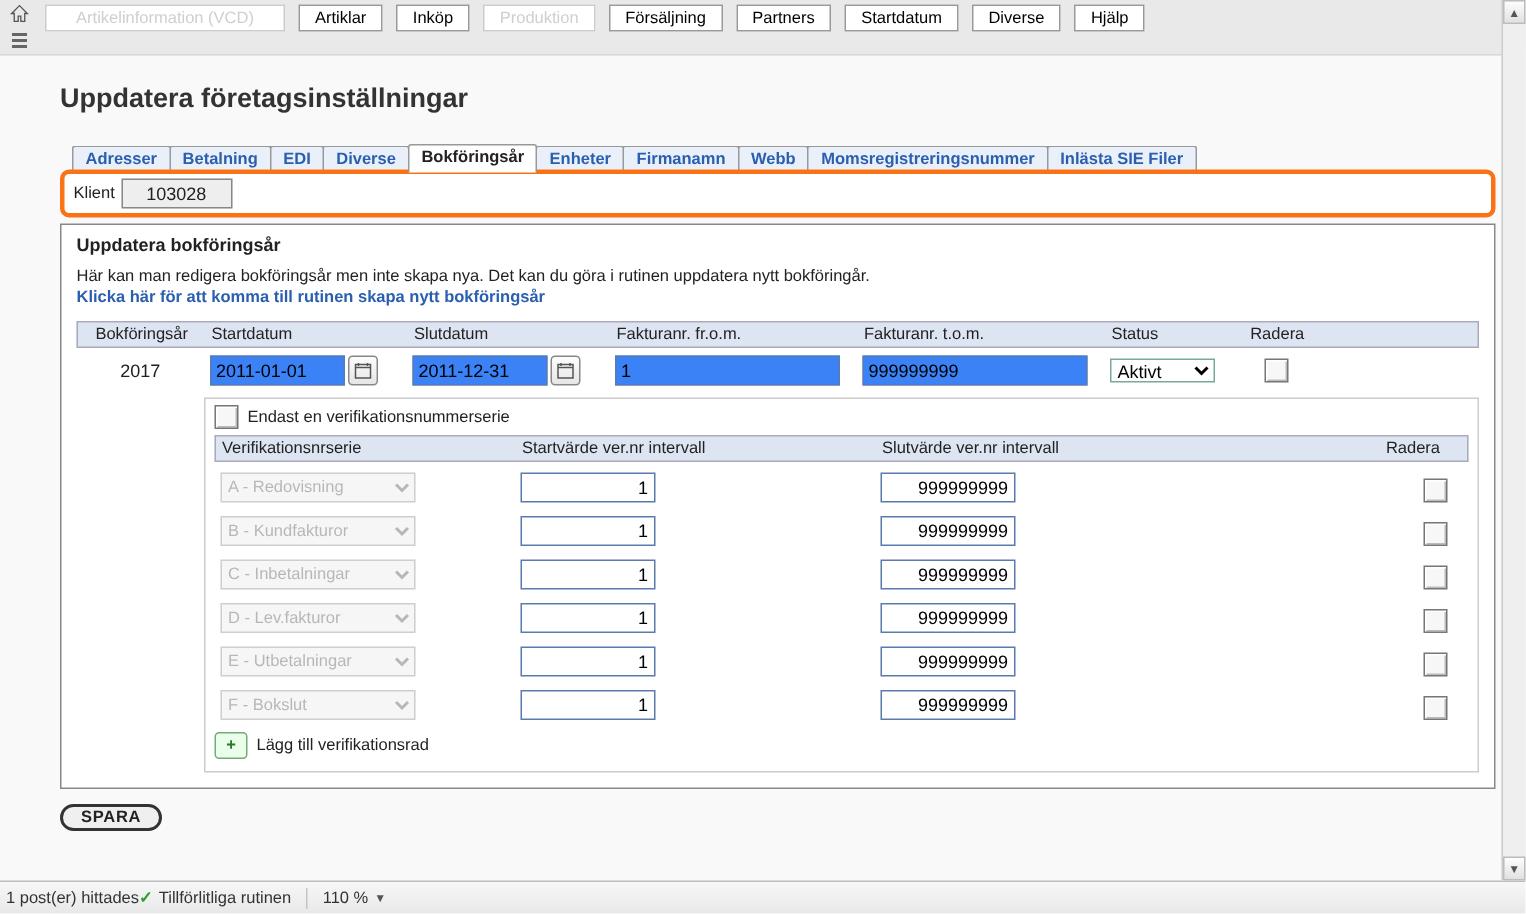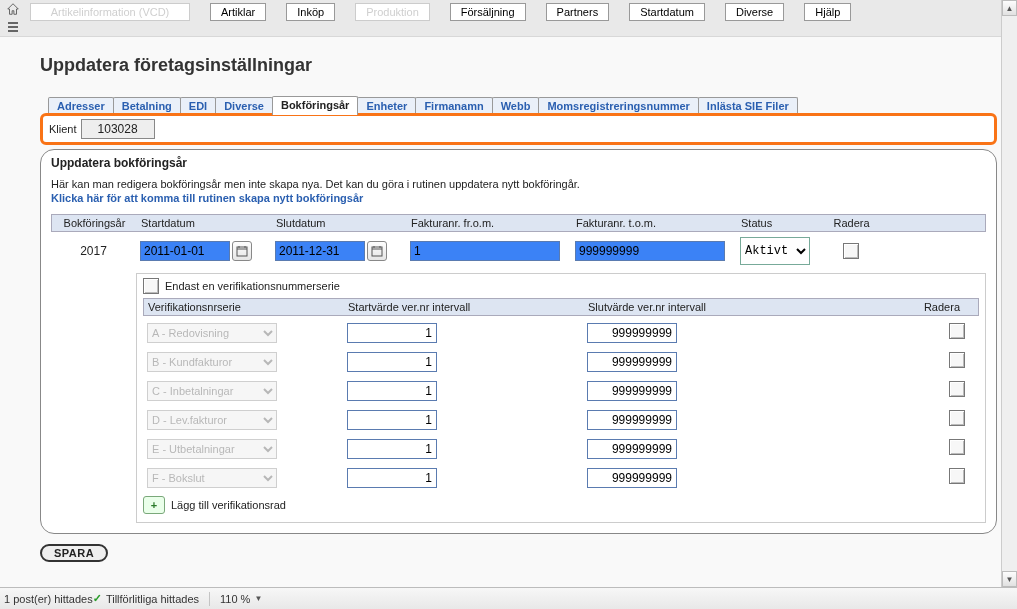--- a/index.html
+++ b/index.html
@@ -4,38 +4,38 @@
 <style>
   * { box-sizing: border-box; }
   html, body { margin: 0; padding: 0; font-family: Verdana, Arial, sans-serif; font-size: 11px; color: #222; background: #f9f9f9; width: 1017px; height: 609px; overflow: hidden; }
   .app { display: flex; flex-direction: column; height: 609px; }
   
   .topbar { display: flex; align-items: flex-start; background: #e9e9e9; border-bottom: 1px solid #d8d8d8; padding: 1px 2px 4px 2px; }
   .homecol { width: 22px; display: flex; flex-direction: column; align-items: center; padding-top: 1px; gap: 6px; }
   .home-icon svg { width: 14px; height: 14px; display:block; }
   .menu-icon { display:flex; flex-direction:column; gap:2px; }
   .menu-icon span { display:block; width:10px; height:2px; background:#666; }
-  .topmenu { display:flex; flex-wrap:wrap; gap:20px; padding:2px 4px 1px 6px; flex:1; }
+  .topmenu { display:flex; flex-wrap:wrap; gap:9px; padding:2px 4px 1px 6px; flex:1; }
   .mbtn { background:#fff; border:1px solid #999; padding:1px 10px; font-size:11px; font-family:inherit; cursor:pointer; height:18px; line-height:14px; }
   .mbtn.wide { min-width:160px; }
   .mbtn.disabled { color:#cfcfcf; border-color:#ccc; cursor:default; }
   
   .page { flex:1; padding: 8px 20px 0 40px; position:relative; overflow:hidden; }
   h1 { font-family: Verdana, Arial, sans-serif; font-size:18px; font-weight:bold; color:#333; margin:10px 0 20px 0; }
   
   .tabstrip { display:flex; align-items:flex-end; position:relative; height:18px; }
   .tab { border:1px solid #999; border-bottom:none; padding:1px 8px; font-size:11px; font-weight:bold; color:#2a5fb0; background:#fff; margin-right:-1px; cursor:pointer; border-radius:2px 2px 0 0; height:17px; line-height:14px; position:relative; }
   .tab.inactive { background:#eaf0f9; }
   .tab.active { background:#fff; color:#222; z-index:2; height:19px; top:1px; }
   .tab:first-child { margin-left:8px; }
   .tabpanel { border:3px solid #f97316; border-radius:6px; margin-top:-1px; padding:3px 6px 3px 6px; position:relative; z-index:1; background:#fff; }
   .klientrow { display:flex; align-items:center; gap:4px; }
   .klientbox { display:inline-block; border:1px solid #888; background:#eee; padding:2px 16px; font-size:12px; text-align:center; }
   
-  .innerpanel { border:1px solid #888; border-radius:14px; margin-top:4px; padding:6px 10px 10px 10px; background:#fff; }
+  .innerpanel { border:1px solid #888; border-radius:0; margin-top:4px; padding:6px 10px 10px 10px; background:#fff; }
   .section-title { font-weight:bold; font-size:12px; margin-bottom:8px; }
   .helptext { margin-bottom:2px; }
   .linktext { color:#2a5fb0; font-weight:bold; cursor:pointer; margin-bottom:10px; display:inline-block; }
   
   .gridhdr { display:flex; background:#dde5f2; border:1px solid #aab; }
   .gridhdr > div, .gridrow > div { padding:2px 4px; }
   .col-year   { width:85px; text-align:center; }
   .col-start  { width:135px; }
   .col-end    { width:135px; }
   .col-inv1   { width:165px; }
@@ -43,32 +43,32 @@
   .col-status { width:82px; }
   .col-del    { width:65px; text-align:center; }
   .gridrow { display:flex; align-items:center; padding-top:3px; }
   .yearval { text-align:center; font-size:12px; }
   .dateinput { display:flex; align-items:center; gap:2px; }
   input.txt { border:1px solid #5a7bb0; background:#3b82f6; font-family:inherit; font-size:12px; padding:1px 3px; height:20px; }
   .txt.date { width:90px; }
   .txt.num  { width:150px; text-align:left; }
   .calbtn { width:20px; height:20px; border:1px solid #888; background:linear-gradient(#fdfdfd,#e6e6e6); border-radius:3px; display:flex; align-items:center; justify-content:center; cursor:pointer; }
   .calbtn svg { width:12px; height:12px; }
-  select.sel { border:1px solid #7a9; background:#fff; font-family:Liberation Mono, monospace; font-size:12px; height:28px; width:70px; }
+  select.sel { border:1px solid #7a9; background:#fff; font-family:Liberation Sans, sans-serif; font-size:12px; height:16px; width:70px; }
   .chkcell { display:flex; justify-content:center; }
   .chk3d { width:16px; height:16px; border:1px solid #777; background:#f7f7f7; box-shadow: inset 1px 1px 0 #fff, inset -1px -1px 0 #bbb; cursor:pointer; }
   
   .subarea { margin-left:85px; margin-top:6px; border:1px solid #ccc; padding:4px 6px 8px 6px; }
   .subcheckrow { display:flex; align-items:center; gap:6px; margin-bottom:4px; }
   .subhdr { display:flex; background:#dde5f2; border:1px solid #aab; }
   .scol-a { width:200px; padding:2px 4px; }
   .scol-b { width:240px; padding:2px 4px; }
   .scol-c { width:240px; padding:2px 4px; }
   .scol-d { flex:1; padding:2px 4px; text-align:right; padding-right:18px; }
-  .subrow { display:flex; align-items:flex-start; padding-top:5px; }
+  .subrow { display:flex; align-items:flex-end; padding-top:5px; }
   .subrow .scol-a { }
   .subrow .scol-d { flex:1; display:flex; justify-content:flex-end; padding-right:14px; }
   select.dis { border:1px solid #bbb; background:#f3f3f3; color:#9a9a9a; font-family:inherit; font-size:11px; height:20px; width:130px; }
   input.snum { border:1px solid #5a7bb0; font-family:inherit; font-size:12px; height:20px; width:90px; text-align:right; padding:1px 4px; }
   .addrow { display:flex; align-items:center; gap:6px; margin-top:6px; }
   .addicon { width:22px; height:18px; border:1px solid #7aa87a; border-radius:3px; background:#eaffea; display:flex; align-items:center; justify-content:center; color:#2a7a2a; font-weight:bold; cursor:pointer; }
   
   .savebtn { display:inline-block; background:#efefef; border:2px solid #333; border-radius:9px; padding:1px 12px; font-weight:bold; font-size:11px; letter-spacing:0.5px; cursor:pointer; margin-top:10px; }
   
   .fake-scroll { position:absolute; right:0; top:0; bottom:22px; width:16px; background:#eee; border-left:1px solid #ccc; display:flex; flex-direction:column; }
@@ -265,21 +265,21 @@
     <div class="sbtn">▲</div>
     <div class="strack"></div>
     <div class="sbtn">▼</div>
   </div>
 
   <div class="statusbar">
     <div class="status-left">1 post(er) hittades</div>
     <div class="status-right">
       <div class="status-chunk">
         <span class="tick">✓</span>
-        <span>Tillförlitliga hittades</span>
+        <span>Tillförlitliga rutinen</span>
       </div>
       <div class="status-sep"></div>
       <div class="status-chunk">
         <span>110 %</span>
         <span class="chev">▼</span>
       </div>
     </div>
   </div>
 </div>
 

